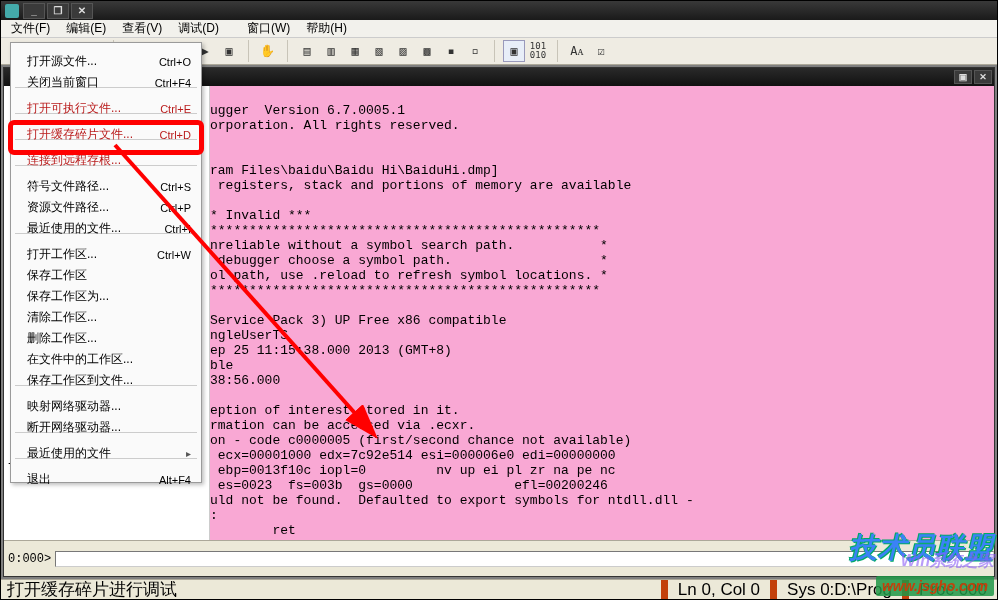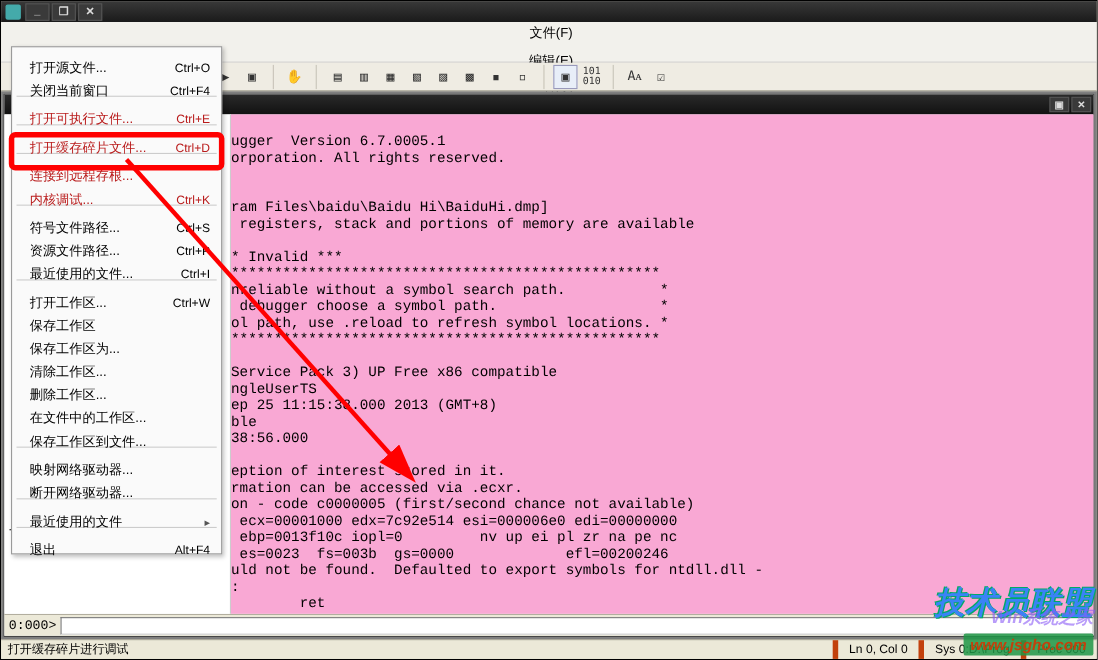--- a/index.html
+++ b/index.html
@@ -8,21 +8,21 @@
 .outer { width:998px; height:600px; border:1px solid #000; display:flex; flex-direction:column; background:#ece9d8; }
 
 
 .titlebar { height:22px; background:linear-gradient(to bottom,#393939,#1a1a1a); display:flex; align-items:center; color:#fff; font-size:12px; padding-left:4px; }
 .titlebar .icon { width:14px; height:14px; margin-right:4px; background:#4aa; border-radius:2px; }
 .titlebar .title { flex:1; white-space:nowrap; overflow:hidden; }
 .win-controls { display:flex; gap:2px; padding-right:2px; }
 .win-btn { width:22px; height:16px; background:#3a3a3a; border:1px solid #555; display:flex; align-items:center; justify-content:center; color:#ddd; font-size:10px; font-weight:bold; }
 
 
-.menubar { height:37px; background:#f2f1ec; border-bottom:1px solid #ccc; display:flex; align-items:center; padding-left:4px; gap:4px; font-size:12px;flex-direction:column; }
+.menubar { height:18px; background:#f2f1ec; border-bottom:1px solid #ccc; display:flex; align-items:center; padding-left:4px; gap:4px; font-size:12px; }
 .menubar .mitem { padding:2px 6px; cursor:default; }
 .menubar .sep { width:8px; }
 
 
 .toolbar-wrap { height:30px; background:#efece3; border-bottom:1px solid #aca899; display:flex; align-items:center; padding:0 6px; gap:2px; }
 .tgroup { display:flex; align-items:center; gap:2px; padding:0 4px; }
 .tdiv { width:1px; height:22px; background:#c8c4b8; margin:0 2px; }
 .tbtn { width:22px; height:22px; display:flex; align-items:center; justify-content:center; font-family:monospace; font-size:12px; color:#333; border:1px solid transparent; }
 .tbtn.framed { border:1px solid #99b; background:#e8eef8; }
 
@@ -31,28 +31,28 @@
 .inner-window { flex:1; display:flex; flex-direction:column; border:1px solid #333; background:#fff; min-height:0; }
 .inner-title { height:18px; background:linear-gradient(to bottom,#2a2a2a,#111); display:flex; align-items:center; justify-content:flex-end; padding-right:2px; gap:2px; }
 .inner-title .win-btn { width:18px; height:14px; font-size:9px; }
 
 .content { flex:1; display:flex; min-height:0; }
 .cmd-col { width:206px; background:#fff; border-right:1px solid #ccc; font-family:"Courier New",monospace; font-size:13px; padding:2px 4px; overflow:hidden; position:relative; }
 .cmd-col .line { white-space:pre; color:#000; line-height:16px; }
 
 .output { flex:1; background:#f9a8d4; font-family:"Courier New",monospace; font-size:13px; line-height:15px; color:#000; padding:2px 2px 2px 0; overflow:hidden; position:relative; white-space:pre; }
 
-.cmdinput-row { height:20px; border-top:1px solid #aca899; display:flex; align-items:center; background:#ece9d8; }
+.cmdinput-row { height:36px; border-top:1px solid #aca899; display:flex; align-items:center; background:#ece9d8; }
 .cmdinput-row .prompt { font-family:"Courier New",monospace; font-size:12px; padding:0 4px; }
 .cmdinput-row input { flex:1; border:1px inset #ccc; height:16px; font-family:"Courier New",monospace; font-size:12px; background:#fff; padding-left:2px; }
 
 
-.statusbar { height:20px; background:#ece9d8; border-top:1px solid #aca899; display:flex; align-items:center; font-size:11px; }
+.statusbar { height:20px; background:#ece9d8; border-top:1px solid #aca899; display:flex; align-items:center; font-size:17px; }
 .statusbar .left { flex:1; padding-left:6px; }
-.statusbar .cell { padding:0 10px; border-left:5px solid #c2410c; height:100%; display:flex; align-items:center; white-space:nowrap; }
+.statusbar .cell { padding:0 10px; border-left:7px solid #c2410c; height:100%; display:flex; align-items:center; white-space:nowrap; }
 
 
 .dropdown { position:absolute; left:10px; top:42px; width:192px; background:#fafafa; border:1px solid #9a9a9a; box-shadow:2px 2px 4px rgba(0,0,0,0.25); font-size:12px; z-index:200; }
 .dropdown .row { display:flex; align-items:center; height:21px; padding:16px 10px 0 16px; color:#000; white-space:nowrap; }
 .dropdown .row.disabled { color:#b91c1c; }
 .dropdown .row .lbl { flex:1; }
 .dropdown .row .sc { color:inherit; font-size:11px; }
 .dropdown .dsep { height:1px; background:#ccc; margin:2px 4px; }
 .dropdown .row.arrow::after { content:"▸"; color:#555; font-size:10px; margin-left:4px; }
 
@@ -206,24 +206,20 @@
     <div class="dsep"></div>
     <div class="row disabled">
       <span class="lbl">打开缓存碎片文件...</span>
       <span class="sc">Ctrl+D</span>
     </div>
     <div class="dsep"></div>
     <div class="row disabled">
       <span class="lbl">连接到远程存根...</span>
       <span class="sc"></span>
     </div>
-    <div class="row disabled">
-      <span class="lbl">内核调试...</span>
-      <span class="sc">Ctrl+K</span>
-    </div>
     <div class="dsep"></div>
     <div class="row">
       <span class="lbl">符号文件路径...</span>
       <span class="sc">Ctrl+S</span>
     </div>
     <div class="row">
       <span class="lbl">资源文件路径...</span>
       <span class="sc">Ctrl+P</span>
     </div>
     <div class="row">

